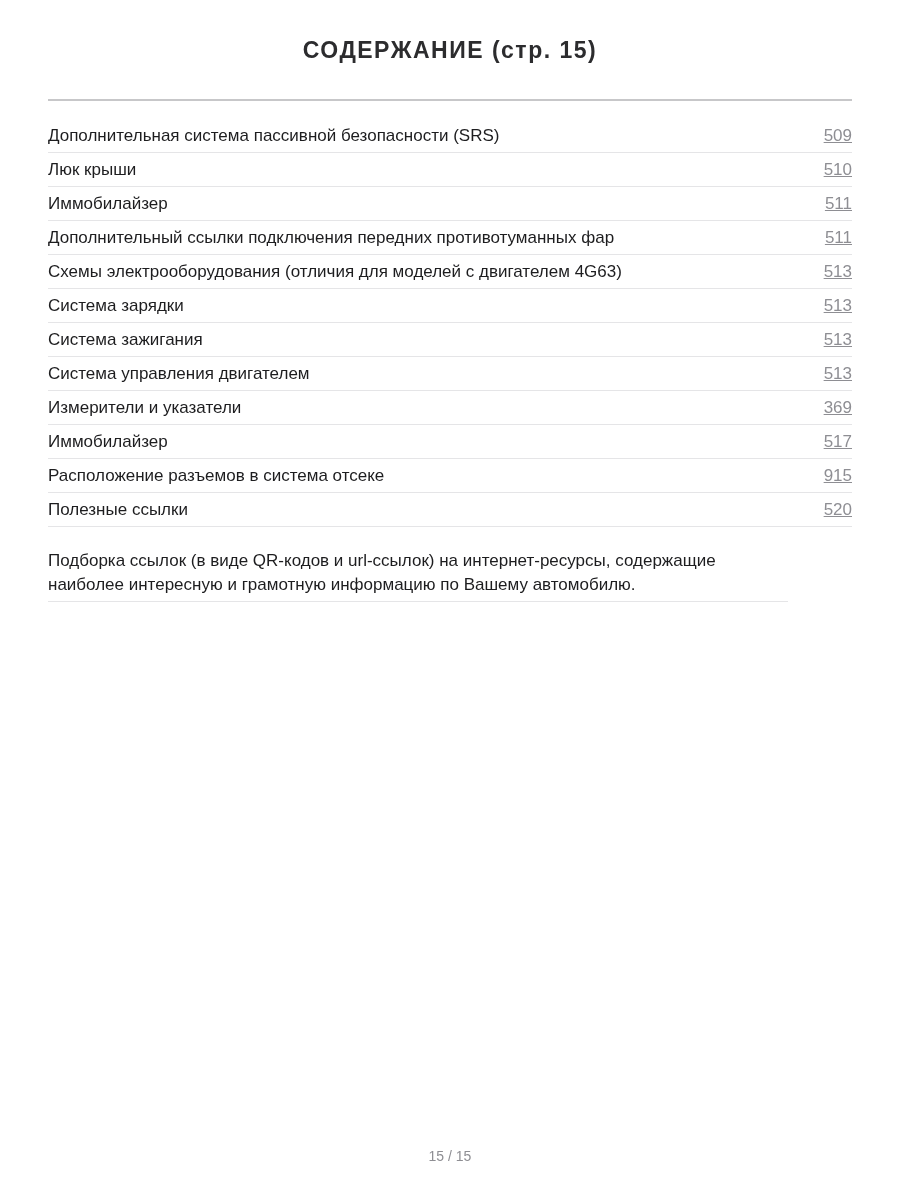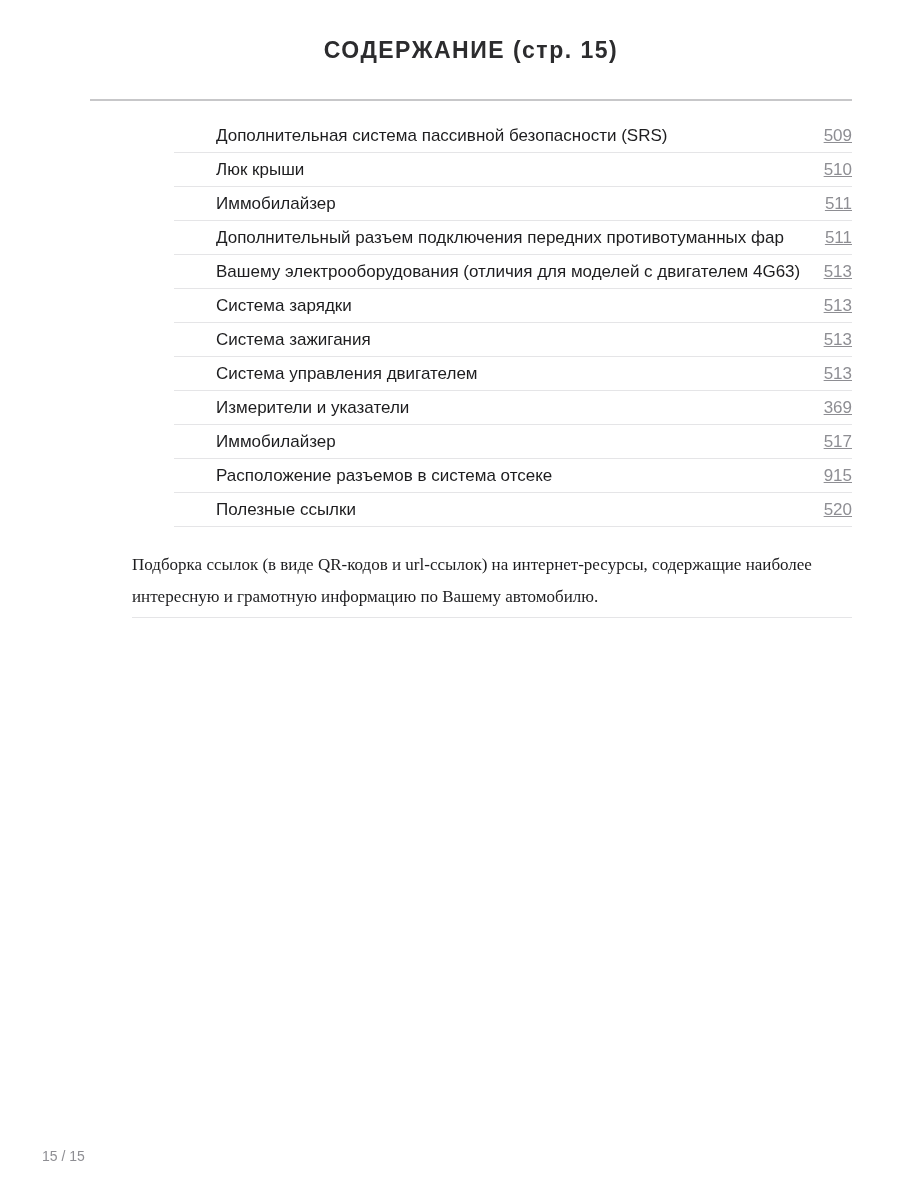--- a/index.html
+++ b/index.html
@@ -3,21 +3,21 @@
 <meta charset="utf-8">
 <style>
   :root {
     --text: #1d1d1f;
     --muted: #8e8e93;
     --title: #2c2c2e;
     --divider: #e5e5e7;
     --rule: #c7c7c9;
     --background: #ffffff;
   }
-  * { box-sizing: border-box; margin-left: 42px; }
+  * { box-sizing: border-box; }
   html, body {
     margin: 0;
     padding: 0;
   }
   body {
     width: 900px;
     height: 1200px;
     position: relative;
     background: var(--background);
     font-family: "Liberation Sans", sans-serif;
@@ -59,32 +59,32 @@
     overflow: hidden;
   }
   .toc-page {
     color: var(--muted);
     flex: 0 0 auto;
     margin-left: 16px;
     text-decoration: underline;
   }
   .toc-note {
     font-size: 17px;
-    line-height: 32px;
+    line-height: 24px;
     color: var(--text);
     padding: 5px 0 4px 0;
     border-bottom: 1px solid var(--divider);
     max-width: 740px;
-    font-family: Liberation Serif, serif;
   }
   .footer {
     position: absolute;
     left: 0;
     right: 0;
     bottom: 36px;
+    text-align: center;
     font-size: 14px;
     color: var(--muted);
   }
 </style>
 </head>
 <body>
 
 <div class="page">
   <h1 class="page-title">СОДЕРЖАНИЕ (стр. 15)</h1>
 
@@ -100,27 +100,27 @@
     <span class="toc-label">Люк крыши</span>
     <span class="toc-page">510</span>
   </div>
 
   <div class="toc-row">
     <span class="toc-label">Иммобилайзер</span>
     <span class="toc-page">511</span>
   </div>
 
   <div class="toc-row">
-    <span class="toc-label">Дополнительный разъем подключения передних противотуманных фар</span>
+    <span class="toc-label">Дополнительный ссылки подключения передних противотуманных фар</span>
     <span class="toc-page">511</span>
   </div>
 
 
   <div class="toc-row">
-    <span class="toc-label">Вашему электрооборудования (отличия для моделей с двигателем 4G63)</span>
+    <span class="toc-label">Схемы электрооборудования (отличия для моделей с двигателем 4G63)</span>
     <span class="toc-page">513</span>
   </div>
 
   <div class="toc-row">
     <span class="toc-label">Система зарядки</span>
     <span class="toc-page">513</span>
   </div>
 
   <div class="toc-row">
     <span class="toc-label">Система зажигания</span>

